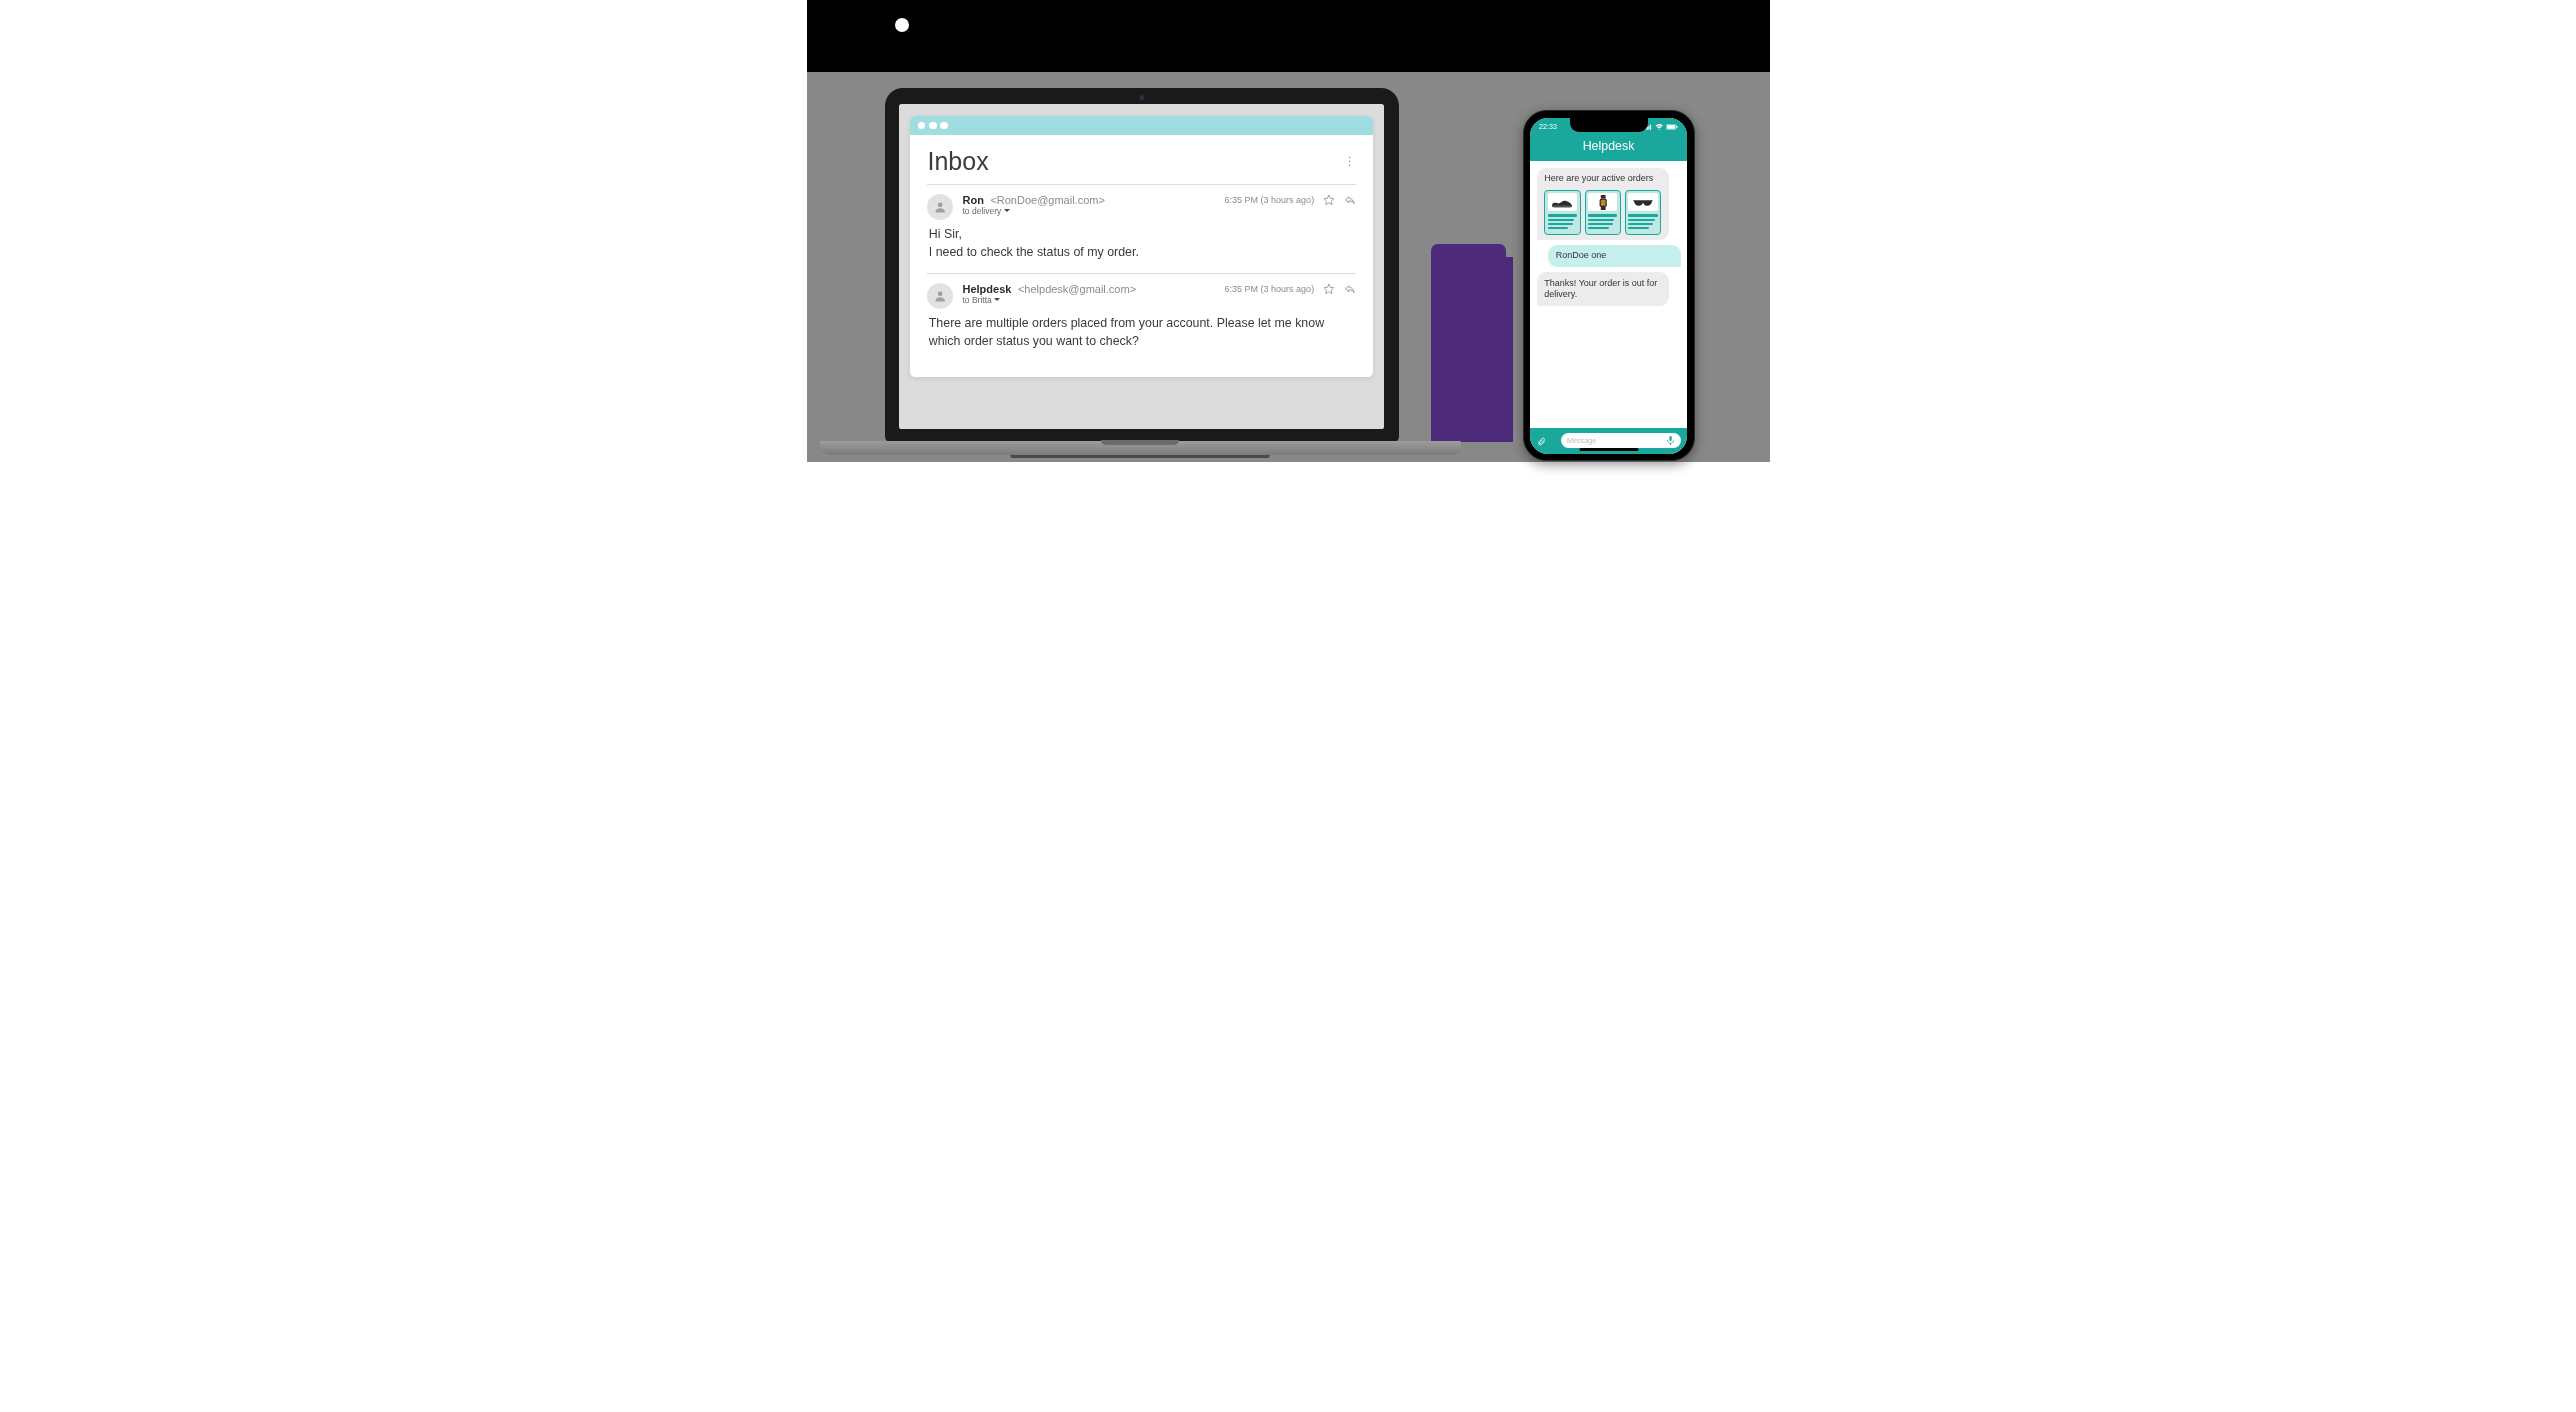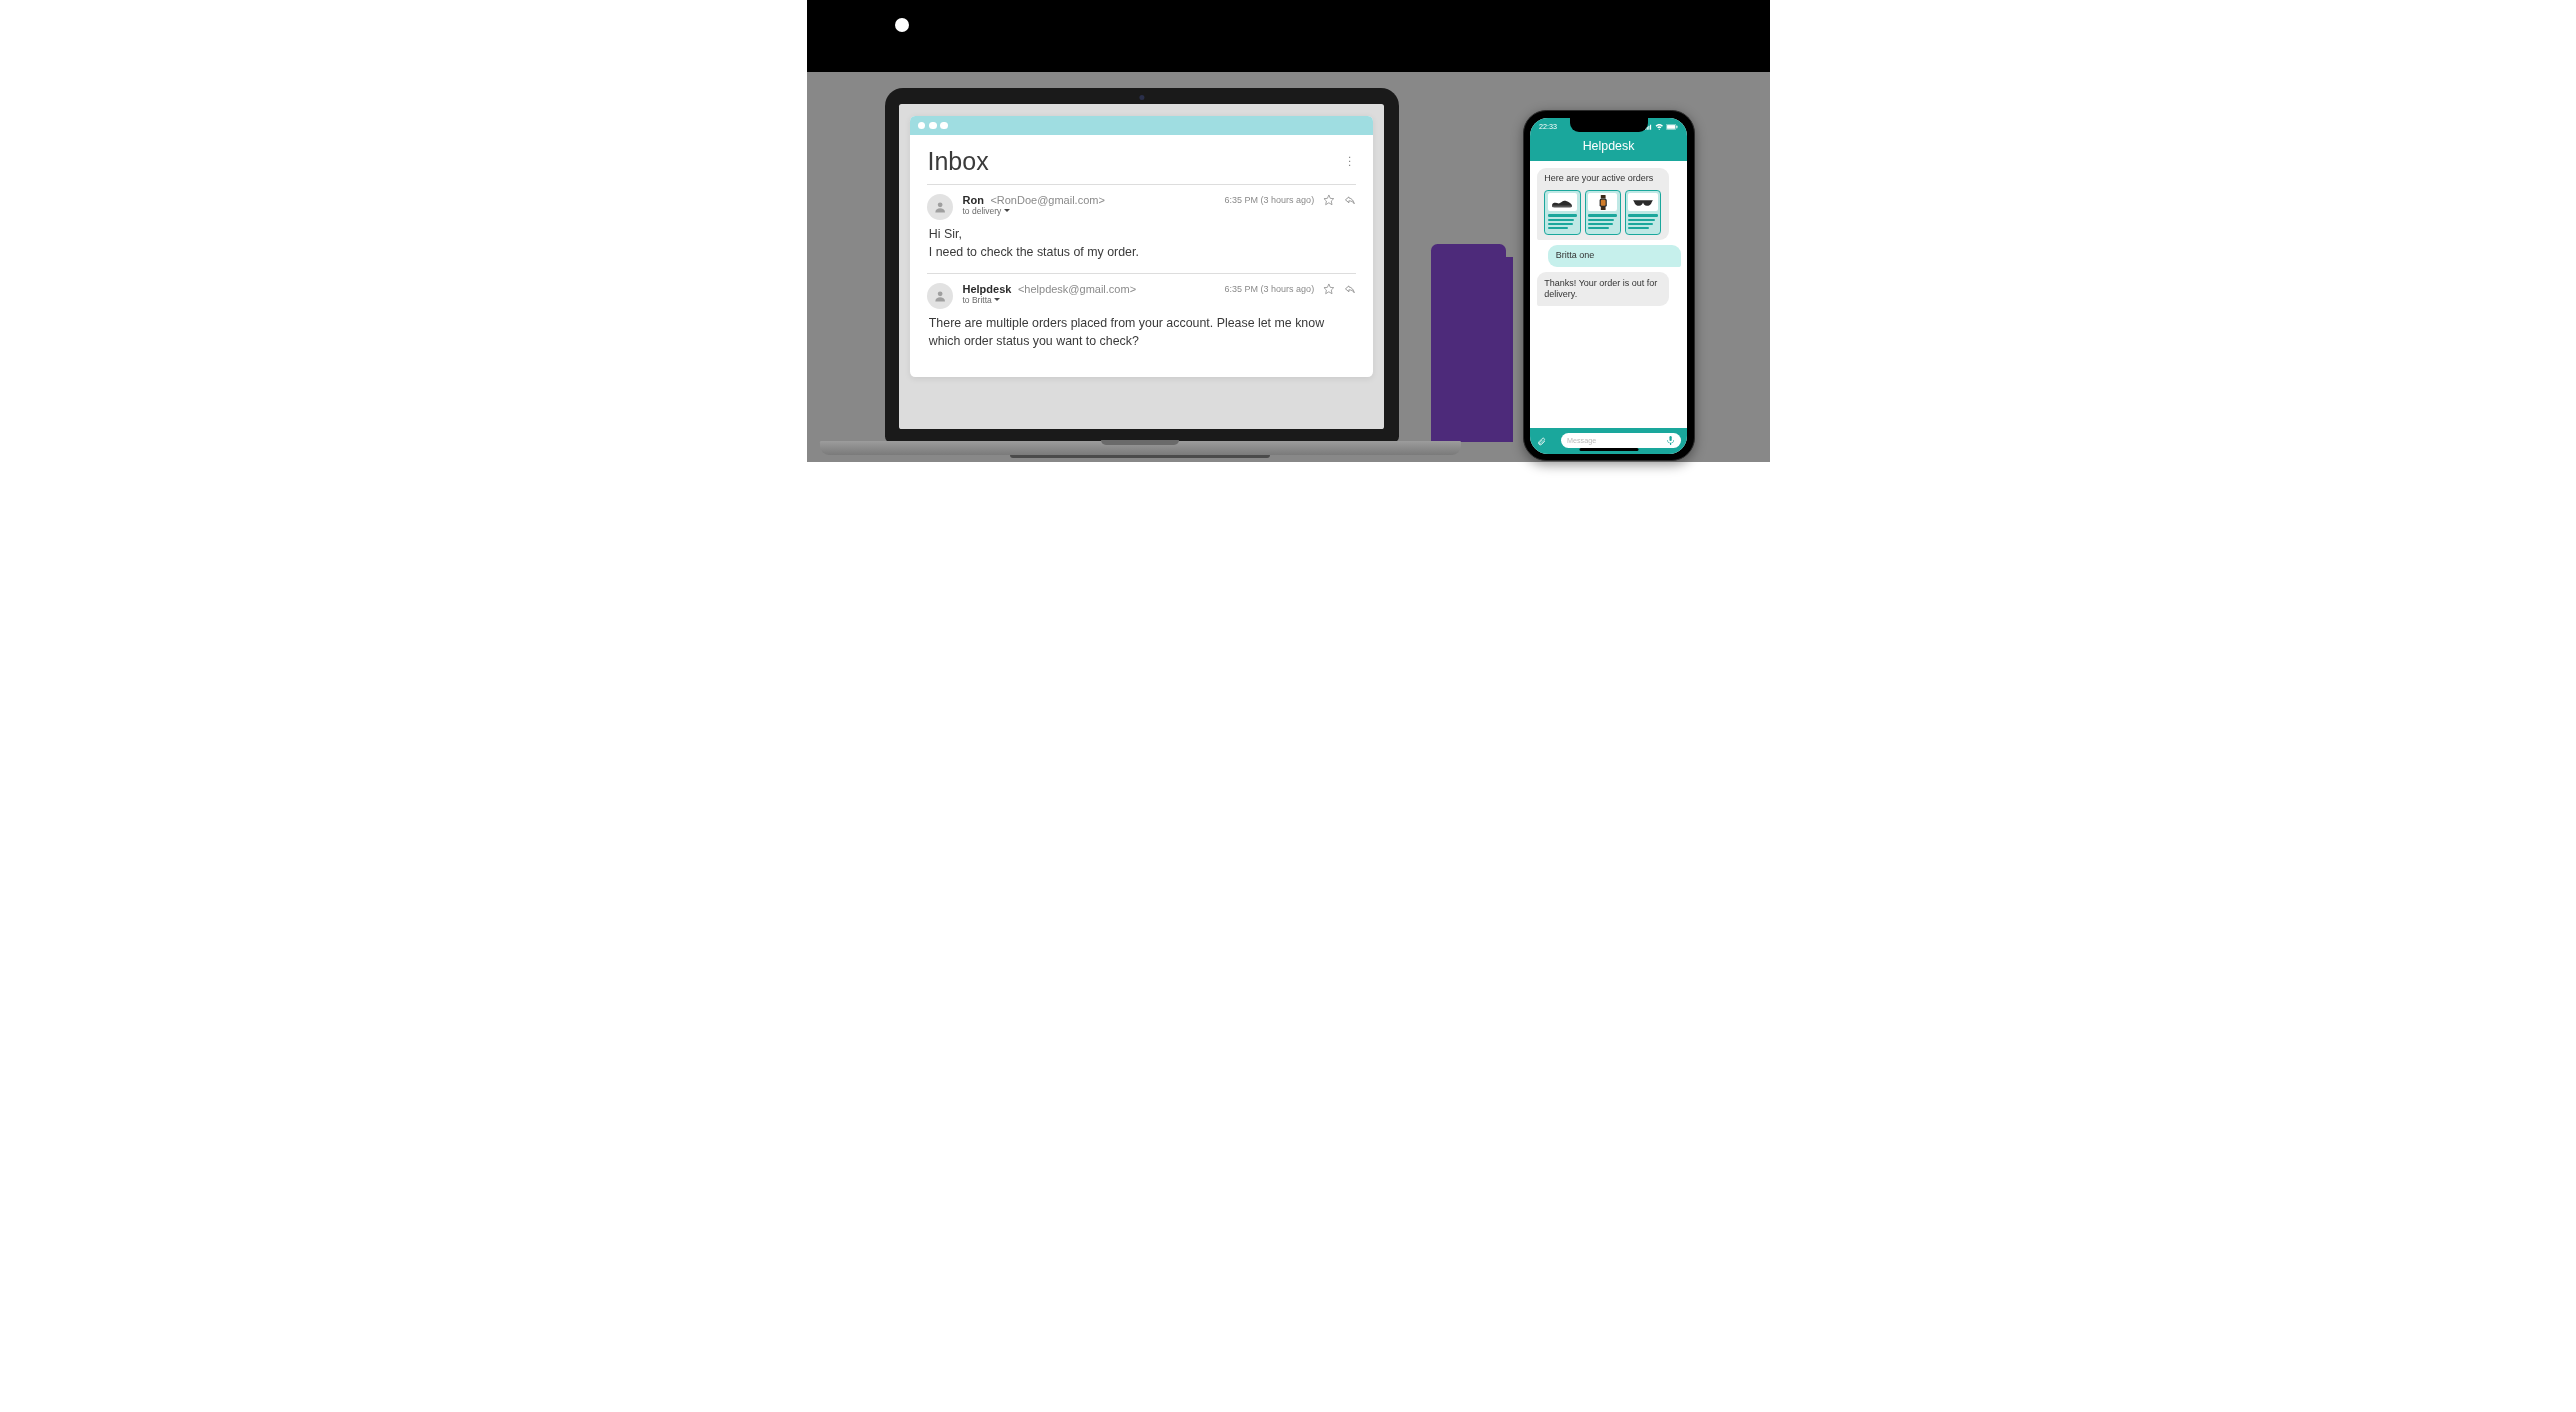--- a/index.html
+++ b/index.html
@@ -453,21 +453,21 @@
                   <div></div>
                   <div></div>
                   <div></div>
                   <div></div>
                 </div>
             </div>
           </div>
         </div>
 
         <div class="bubble user">
-          <span>Britta one</span>
+          <span>RonDoe one</span>
         </div>
 
         <div class="bubble bot">
           <span>Thanks! Your order is out for delivery.</span>
         </div>
       </div>
 
       <div class="p-compose">
         <span class="clip">
           <svg class="inline" width="9" height="9" viewBox="0 0 24 24" fill="none" stroke="#fff" stroke-width="2">

